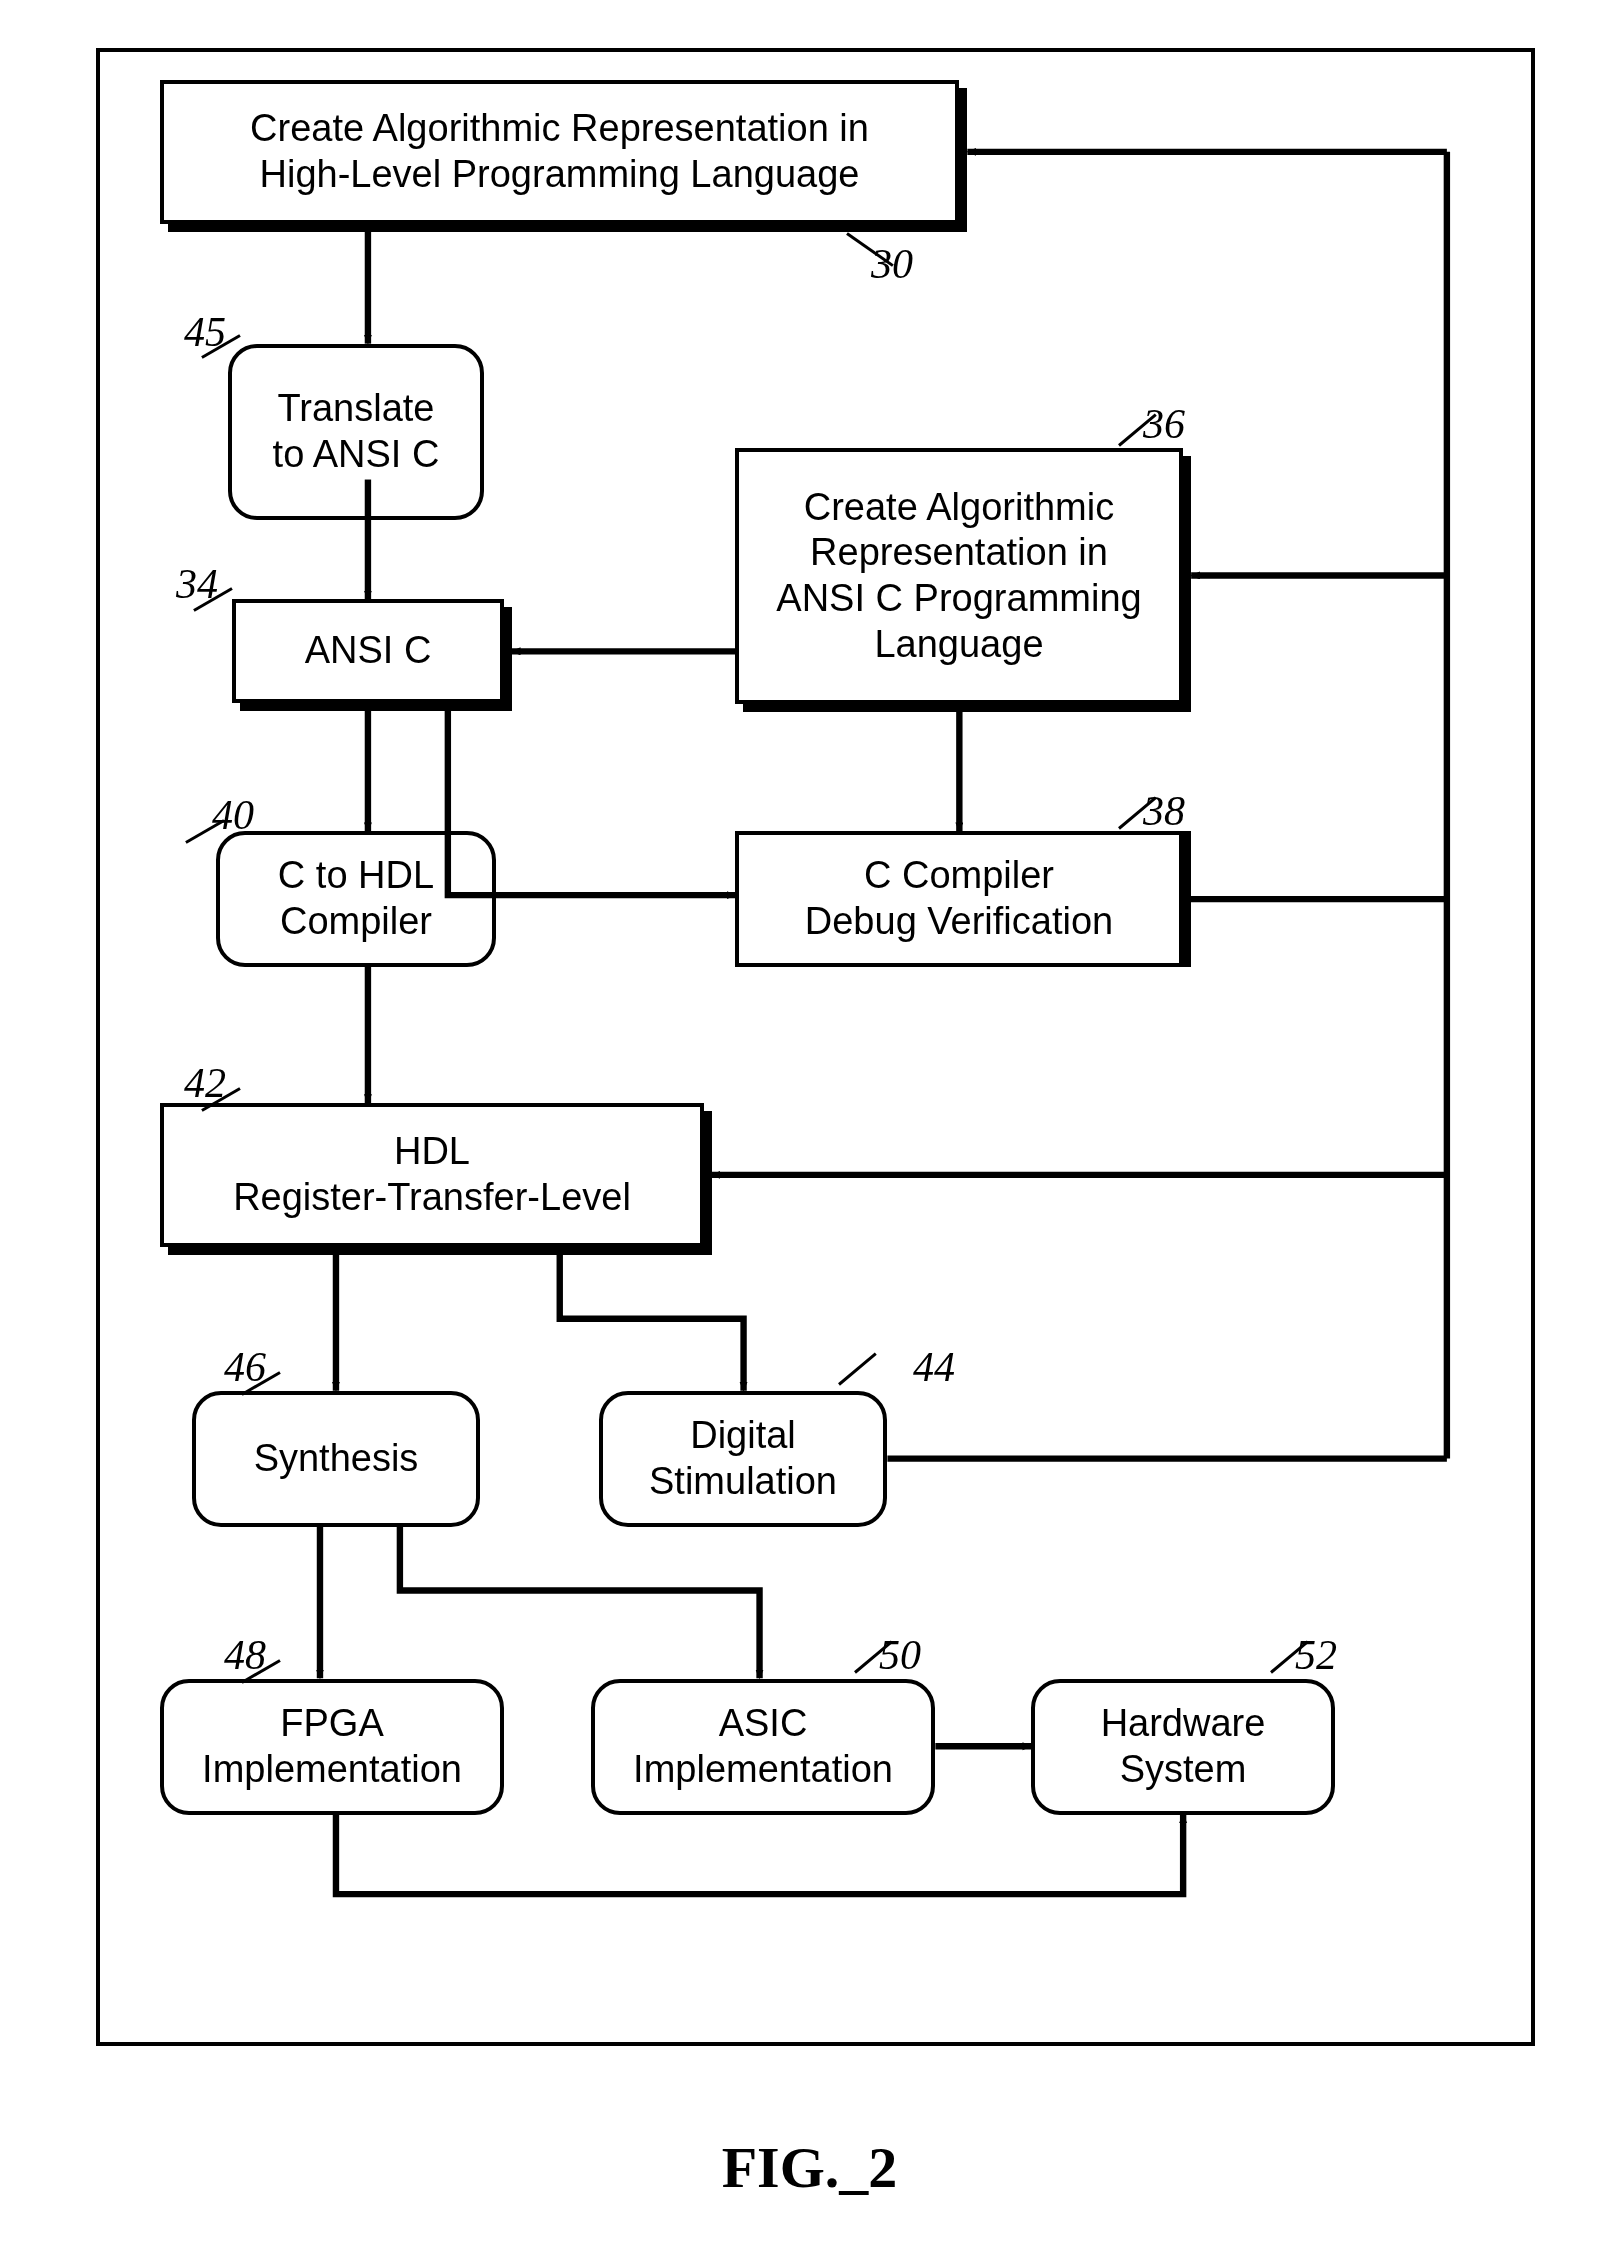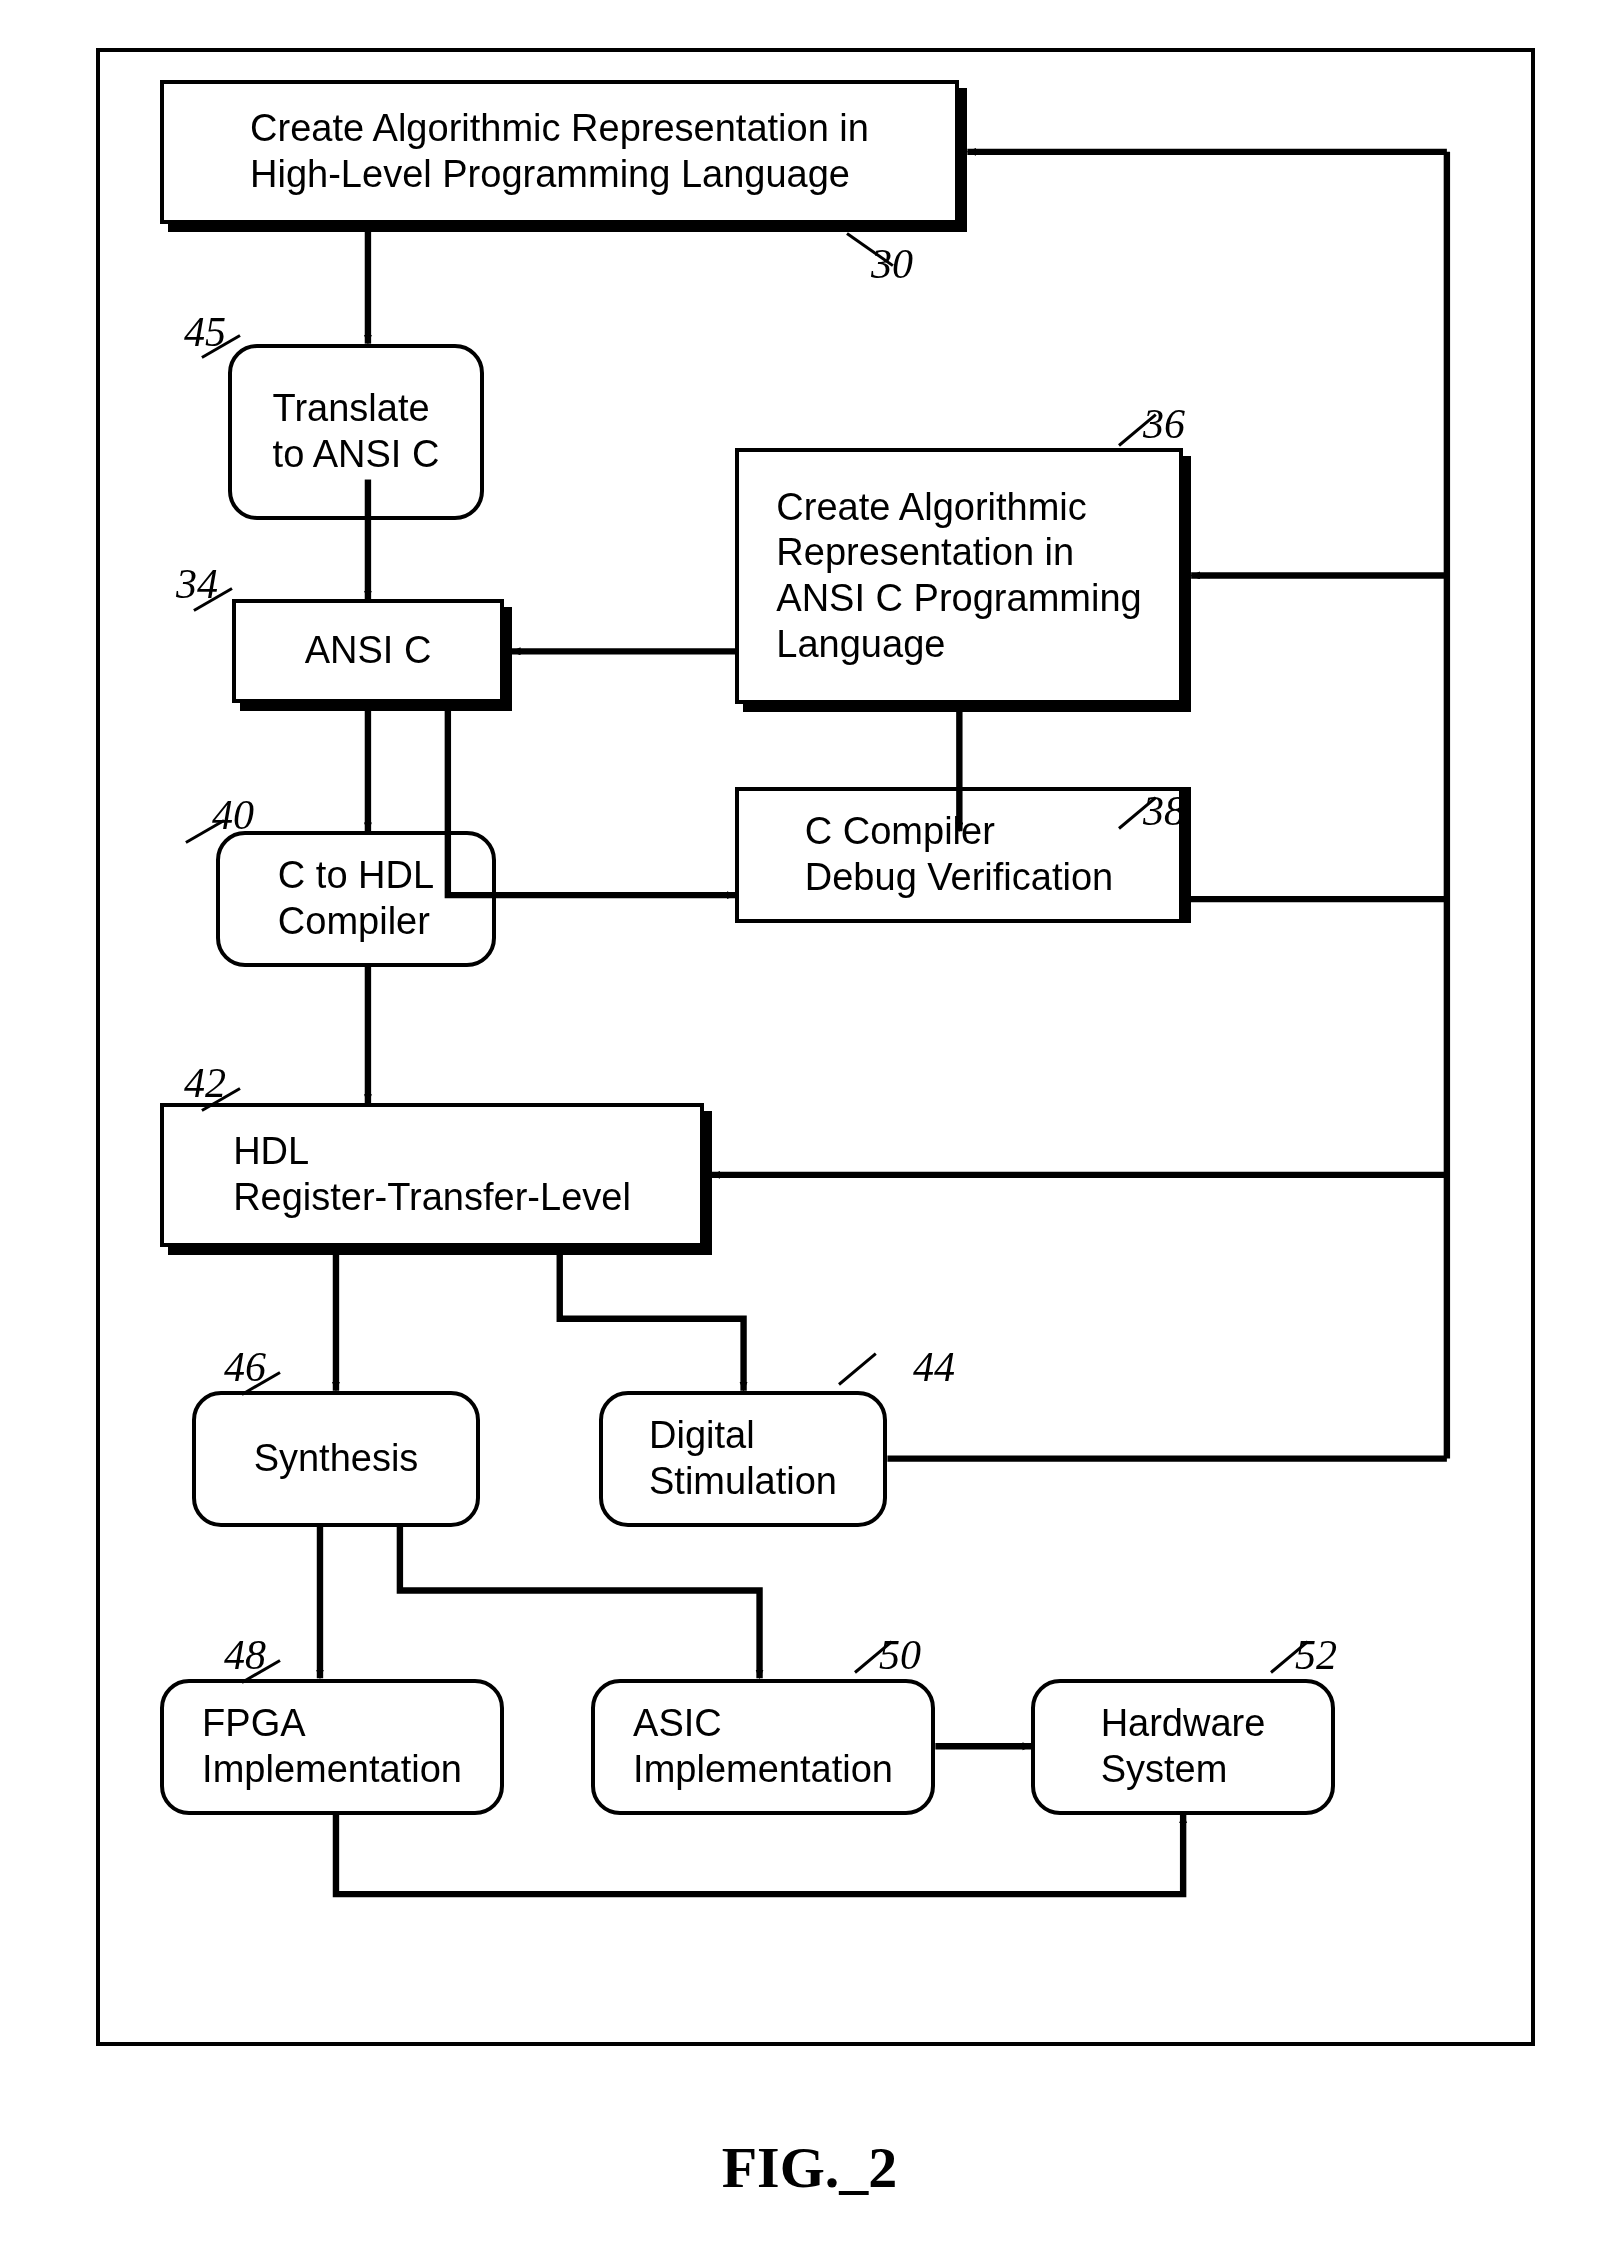--- a/index.html
+++ b/index.html
@@ -24,20 +24,21 @@
     box-sizing: border-box;
   }
   .box, .round {
     position: absolute;
     border: 4.8px solid #000;
     background: #fff;
     box-sizing: border-box;
     display: flex;
     align-items: center;
     justify-content: center;
+    text-align: center;
     font-size: 38px;
     line-height: 1.2;
     padding: 8px 16px;
   }
   .round { border-radius: 29px; }
   .shadow-r  { box-shadow: 8px 0 0 0 #000; }
   .shadow-rb { box-shadow: 8px 8px 0 0 #000; }
   .label {
     position: absolute;
     font-size: 42px;
@@ -94,21 +95,21 @@
   </div>
   <span class="label" style="left:1143px; top:400px;">36</span>
   <div class="lead" style="left:1119px; top:444px; width:48px; transform:rotate(-40deg);"></div>
 
   <div class="box shadow-rb" style="left:232px; top:599px; width:272px; height:104px;">
     <span>ANSI C</span>
   </div>
   <span class="label" style="left:176px; top:560px;">34</span>
   <div class="lead" style="left:232px; top:587px; width:44px; transform:rotate(150deg);"></div>
 
-  <div class="box shadow-r" style="left:735px; top:787px; width:448px; height:136px;">
+  <div class="box shadow-r" style="left:735px; top:831px; width:448px; height:136px;">
     <span>C Compiler<br>Debug Verification</span>
   </div>
   <span class="label" style="left:1143px; top:787px;">38</span>
   <div class="lead" style="left:1119px; top:827px; width:48px; transform:rotate(-40deg);"></div>
 
   <div class="round" style="left:216px; top:831px; width:280px; height:136px;">
     <span>C to HDL<br>Compiler</span>
   </div>
   <span class="label" style="left:168px; top:791px;margin-left:44px;">40</span>
   <div class="lead" style="left:224px; top:819px; width:44px; transform:rotate(150deg);"></div>

